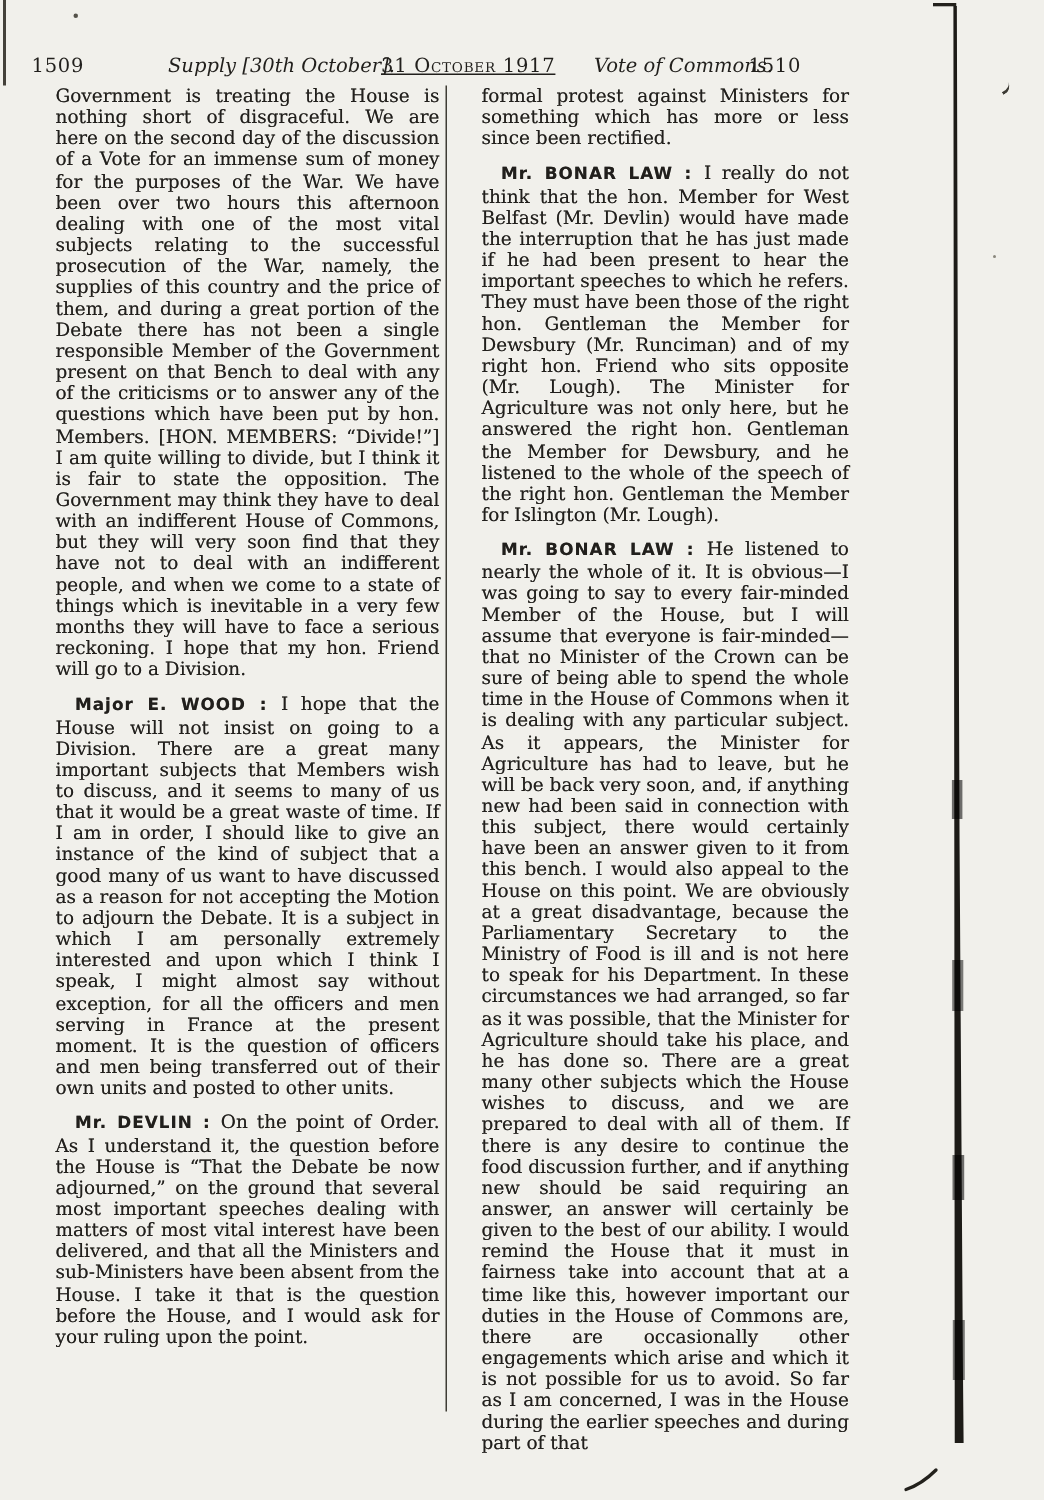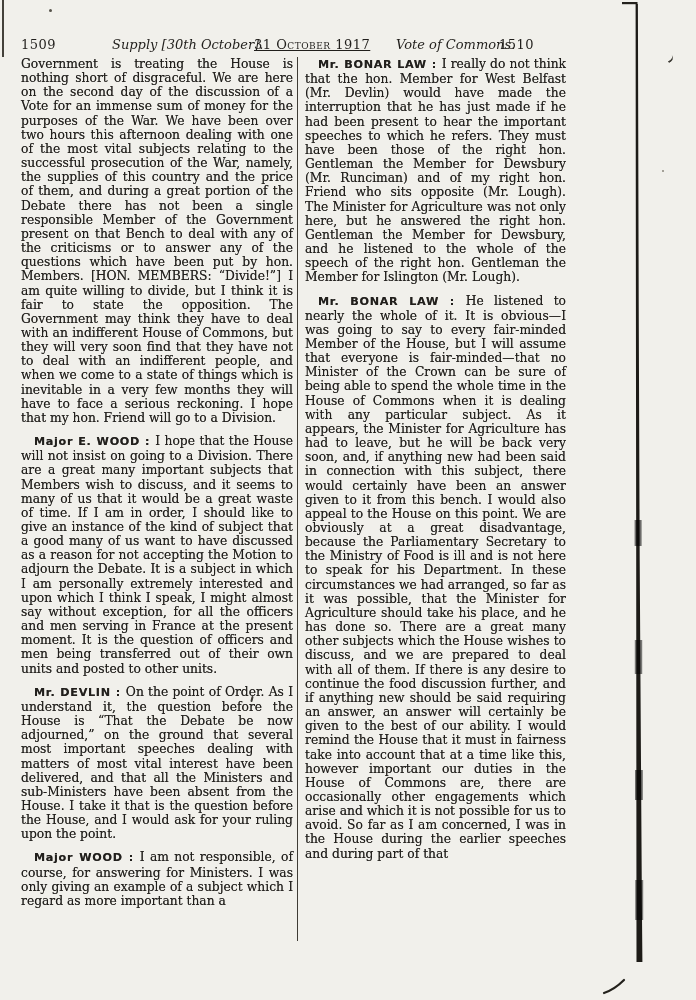--- a/index.html
+++ b/index.html
@@ -20,21 +20,21 @@
   .header .runtitle{position:absolute;font-style:italic;}
   .header .rt-left{left:76px;margin-left:36px;}
   .header .rt-right{left:396px;}
   .header .date{position:absolute;left:254px;font-variant:small-caps;letter-spacing:0.5px;text-decoration:underline;}
 
   
   .col{position:absolute;top:57px;text-align:justify;font-size:12.3px;line-height:14.15px;
        text-shadow:0 0 0.4px rgba(33,31,28,0.65);}
   .col-left{left:21px;width:272px;}
   .col-right{left:305px;width:261px;}
-  .col p{margin:0 0 9px 0;}
+  .col p{margin:0 0 9px 16px;}
   .col p.indent{text-indent:13px;}
   .speaker{font-family:"DejaVu Sans", sans-serif;font-weight:bold;font-size:11.2px;
            letter-spacing:0.7px;}
 
   
   .divider{position:absolute;left:297px;top:57px;width:1.4px;height:884px;background:#3f3c35;}
   .left-edge{position:absolute;left:2px;top:0;width:2px;height:57px;background:#44413a;}
   .edge-svg{position:absolute;left:600px;top:0;width:96px;height:1000px;}
   .speck{position:absolute;background:#55524a;}
   .speck.dot1{left:49px;top:9px;width:3px;height:3px;border-radius:50%;}
@@ -58,23 +58,23 @@
     <span class="runtitle rt-right">Vote of Commons.</span>
     <span class="pgnum pg-right">1510</span>
   </div>
 
   <div class="divider"></div>
 
   <div class="col col-left">
       <p>Government is treating the House is nothing short of disgraceful.  We are here on the second day of the discussion of a Vote for an immense sum of money for the purposes of the War.  We have been over two hours this afternoon dealing with one of the most vital subjects relating to the successful prosecution of the War, namely, the supplies of this country and the price of them, and during a great portion of the Debate there has not been a single responsible Member of the Government present on that Bench to deal with any of the criticisms or to answer any of the questions which have been put by hon. Members.  [HON. MEMBERS: “Divide!”] I am quite willing to divide, but I think it is fair to state the opposition.  The Government may think they have to deal with an indifferent House of Commons, but they will very soon find that they have not to deal with an indifferent people, and when we come to a state of things which is inevitable in a very few months they will have to face a serious reckoning.  I hope that my hon. Friend will go to a Division.</p>
       <p class="indent"><b class="speaker">Major E. WOOD : </b>I hope that the House will not insist on going to a Division. There are a great many important subjects that Members wish to discuss, and it seems to many of us that it would be a great waste of time.  If I am in order, I should like to give an instance of the kind of subject that a good many of us want to have discussed as a reason for not accepting the Motion to adjourn the Debate.  It is a subject in which I am personally extremely interested and upon which I think I speak, I might almost say without exception, for all the officers and men serving in France at the present moment. It is the question of officers and men being transferred out of their own units and posted to other units.</p>
       <p class="indent"><b class="speaker">Mr. DEVLIN : </b>On the point of Order. As I understand it, the question before the House is “That the Debate be now adjourned,” on the ground that several most important speeches dealing with matters of most vital interest have been delivered, and that all the Ministers and sub-Ministers have been absent from the House.  I take it that is the question before the House, and I would ask for your ruling upon the point.</p>
-      <p class="indent"><b class="speaker">Major WOOD : </b>I am not responsible, of course, for answering for Ministers.  I was only giving an example of a subject which I regard as more important than a</p>
     </div>
   <div class="col col-right">
+      <p>formal protest against Ministers for something which has more or less since been rectified.</p>
       <p class="indent"><b class="speaker">Mr. BONAR LAW : </b>I really do not think that the hon. Member for West Belfast (Mr. Devlin) would have made the interruption that he has just made if he had been present to hear the important speeches to which he refers.  They must have been those of the right hon. Gentleman the Member for Dewsbury (Mr. Runciman) and of my right hon. Friend who sits opposite (Mr. Lough).  The Minister for Agriculture was not only here, but he answered the right hon. Gentleman the Member for Dewsbury, and he listened to the whole of the speech of the right hon. Gentleman the Member for Islington (Mr. Lough).</p>
       <p class="indent"><b class="speaker">Mr. BONAR LAW : </b>He listened to nearly the whole of it.  It is obvious—I was going to say to every fair-minded Member of the House, but I will assume that everyone is fair-minded—that no Minister of the Crown can be sure of being able to spend the whole time in the House of Commons when it is dealing with any particular subject.  As it appears, the Minister for Agriculture has had to leave, but he will be back very soon, and, if anything new had been said in connection with this subject, there would certainly have been an answer given to it from this bench.  I would also appeal to the House on this point.  We are obviously at a great disadvantage, because the Parliamentary Secretary to the Ministry of Food is ill and is not here to speak for his Department.  In these circumstances we had arranged, so far as it was possible, that the Minister for Agriculture should take his place, and he has done so.  There are a great many other subjects which the House wishes to discuss, and we are prepared to deal with all of them.  If there is any desire to continue the food discussion further, and if anything new should be said requiring an answer, an answer will certainly be given to the best of our ability.  I would remind the House that it must in fairness take into account that at a time like this, however important our duties in the House of Commons are, there are occasionally other engagements which arise and which it is not possible for us to avoid.  So far as I am concerned, I was in the House during the earlier speeches and during part of that</p>
     </div>
 
   <svg class="edge-svg" viewBox="0 0 96 1000" xmlns="http://www.w3.org/2000/svg">
     <rect x="22" y="2" width="15.5" height="2.2" fill="#23211c"></rect>
     <polygon points="35.6,4 37.9,4 38.7,300 39.7,560 41.9,905 42.4,962 36.5,962 36.2,560 35.9,300" fill="#1d1b17"></polygon>
     <rect x="34.6" y="520" width="7" height="26" fill="#000" opacity="0.55"></rect>
     <rect x="34.8" y="640" width="7.4" height="34" fill="#000" opacity="0.5"></rect>
     <rect x="35" y="770" width="7.8" height="30" fill="#000" opacity="0.55"></rect>

